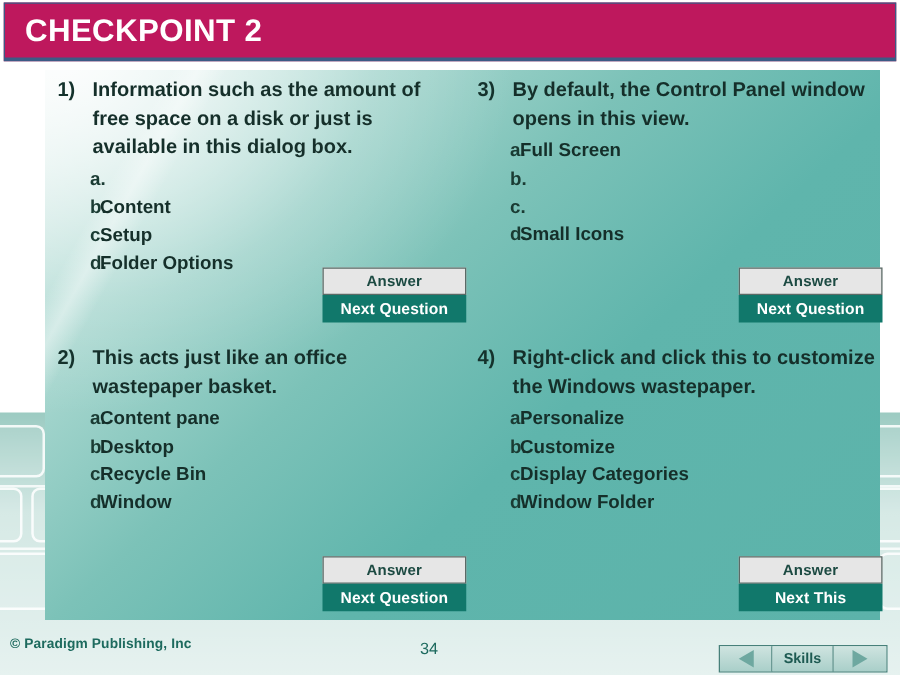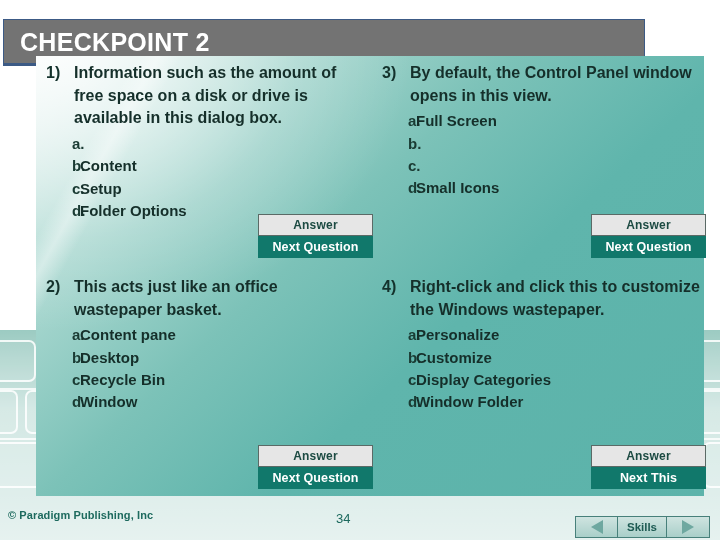--- a/index.html
+++ b/index.html
@@ -14,23 +14,23 @@
   #slide {
     position:relative;
     width:720px; height:540px;
     background:#ffffff;
     overflow:hidden;
   }
 
   
   #title-bar {
     position:absolute;
-    left:3px; top:19px;
-    width:642px; height:47px;
-    background:#737373;
+    left:3px; top:2px;
+    width:714px; height:47px;
+    background:#be185d;
     border:1px solid #3c5a85;
     border-bottom:3px solid #3c5a85;
   }
   #title-bar .title-text {
     position:absolute;
     left:16px; top:50%;
     transform:translateY(-50%);
     color:#ffffff;
     font-size:25px;
     font-weight:bold;
@@ -241,21 +241,21 @@
 
   <div id="title-bar">
     <span class="title-text">CHECKPOINT 2</span>
   </div>
 
   <div id="content-panel">
 
     <div class="q-col q-left q-top">
       <div class="q-head">
         <span class="q-num">1)</span>
-        <span class="q-stem">Information such as the amount of free space on a disk or drive is available in this dialog box.</span>
+        <span class="q-stem">Information such as the amount of free space on a disk or just is available in this dialog box.</span>
       </div>
       <div class="choices">
         <div class="choice">
           <span class="choice-letter">a.</span>
         </div>
         <div class="choice">
           <span class="choice-letter">b.</span>
           <span class="choice-text">Content</span>
         </div>
         <div class="choice">

